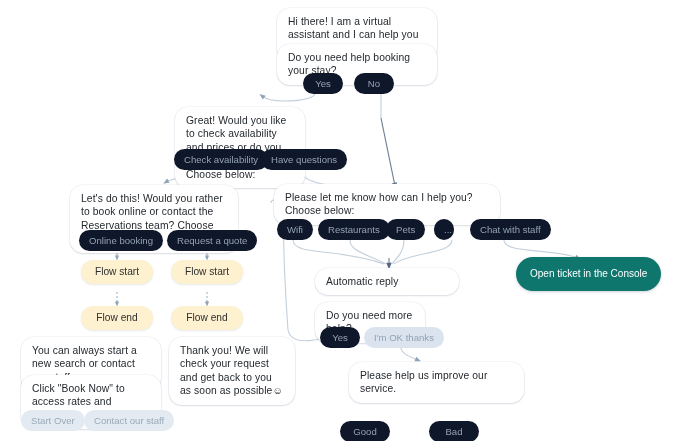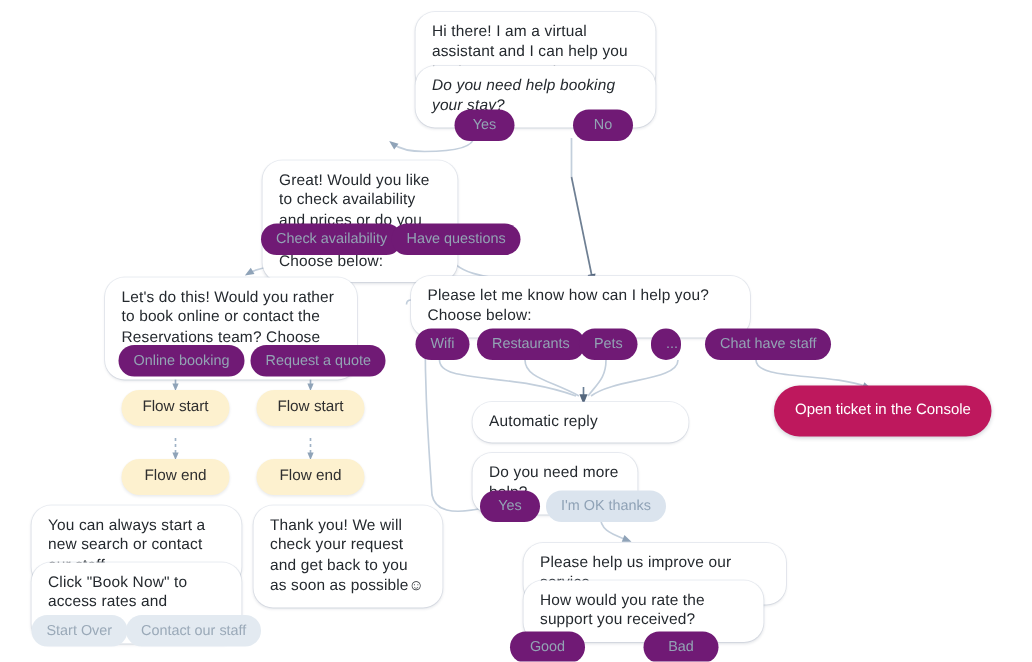--- a/index.html
+++ b/index.html
@@ -40,21 +40,21 @@
     border-radius: 13px;
     color: #24292e;
     font-size: 10.3px;
     line-height: 13.4px;
     padding: 7px 11px 7px 11px;
     box-shadow: 0 1px 2px rgba(24,40,70,0.13), 0 0 0 0.6px rgba(190,200,215,0.30);
     letter-spacing: 0.01em;
   }
   
   .chip {
-    background: #701a75;
+    background: #0f172a;
     color: #93a3b4;
     font-size: 9.6px;
     line-height: 12px;
     border-radius: 11px;
     padding: 4.5px 10px;
     text-align: center;
     white-space: nowrap;
     display: inline-block;
   }
   .chip.tint-strong {
@@ -72,21 +72,21 @@
     font-size: 10.2px;
     line-height: 12px;
     border-radius: 14px;
     text-align: center;
     padding: 6px 0;
     width: 72px;
     box-shadow: 0 1px 2px rgba(24,40,70,0.10);
   }
   
   .action {
-    background: #be185d;
+    background: #0f766e;
     color: #ffffff;
     font-size: 10px;
     line-height: 12px;
     border-radius: 17px;
     text-align: center;
     padding: 11px 14px;
     box-shadow: 0 1px 3px rgba(24,40,70,0.22);
     white-space: nowrap;
   }
   .emoji {
@@ -152,24 +152,24 @@
       <path d="M381,118 L395,186" marker-end="url(#ah-dark)"></path>
     </g>
 
     <g fill="none" stroke="#c3cfdc" stroke-width="1.1">
       <path d="M162,330 C200,322 250,330 300,332" opacity="0"></path>
     </g>
   </svg>
 
   <div class="node bubble" style="left:277px; top:8px; width:160px;">Hi there! I am a virtual assistant and I can help you book your upcoming stay.</div>
 
-  <div class="node bubble" style="left:277px; top:44px; width:160px;font-style:italic;">Do you need help booking your stay?</div>
+  <div class="node bubble" style="left:277px; top:44px; width:160px;">Do you need help booking your stay?</div>
 
   <div class="node chip" style="left:303px; top:73px; width:40px;">Yes</div>
-  <div class="node chip" style="left:382px; top:73px; width:40px;">No</div>
+  <div class="node chip" style="left:354px; top:73px; width:40px;">No</div>
 
   <div class="node bubble" style="left:175px; top:107px; width:130px;">Great! Would you like to check availability and prices or do you have some questions? Choose below:</div>
 
   <div class="node chip" style="left:174px; top:149px;">Check availability</div>
   <div class="node chip" style="left:261px; top:149px;">Have questions</div>
 
   <div class="node bubble" style="left:70px; top:185px; width:168px;">Let's do this! Would you rather to book online or contact the Reservations team? Choose below:</div>
 
   <div class="node chip" style="left:79px; top:230px;">Online booking</div>
   <div class="node chip" style="left:167px; top:230px;text-align:center;">Request a quote</div>
@@ -186,31 +186,30 @@
   <div class="node chip tint-pale" style="left:21px; top:410px;">Start Over</div>
 
   <div class="node bubble" style="left:169px; top:337px; width:126px;"><span>Thank you! We will check your request and get back to you as soon as possible</span><span class="emoji">☺</span></div>
 
   <div class="node bubble" style="left:274px; top:184px; width:226px;">Please let me know how can I help you? Choose below:</div>
 
   <div class="node chip" style="left:277px; top:219px;">Wifi</div>
   <div class="node chip" style="left:318px; top:219px;">Restaurants</div>
   <div class="node chip" style="left:386px; top:219px;">Pets</div>
   <div class="node chip" style="left:434px; top:219px; width:16px;">...</div>
-  <div class="node chip" style="left:470px; top:219px;">Chat have staff</div>
+  <div class="node chip" style="left:470px; top:219px;">Chat with staff</div>
 
   <div class="node action" style="left:516px; top:257px;">Open ticket in the Console</div>
 
   <div class="node bubble" style="left:315px; top:268px; width:144px;">Automatic reply</div>
 
   <div class="node bubble" style="left:315px; top:302px; width:110px;">Do you need more help?</div>
 
   <div class="node chip" style="left:320px; top:327px; width:40px;">Yes</div>
   <div class="node chip tint-strong" style="left:364px; top:327px;">I'm OK thanks</div>
 
   <div class="node bubble" style="left:349px; top:362px; width:175px;">Please help us improve our service.</div>
 
-  <div class="node bubble" style="left:349px; top:387px; width:160px;">How would you rate the support you received?</div>
 
   <div class="node chip" style="left:340px; top:421px; width:50px;">Good</div>
   <div class="node chip" style="left:429px; top:421px; width:50px;">Bad</div>
 
 </div>
 
 </body></html>

